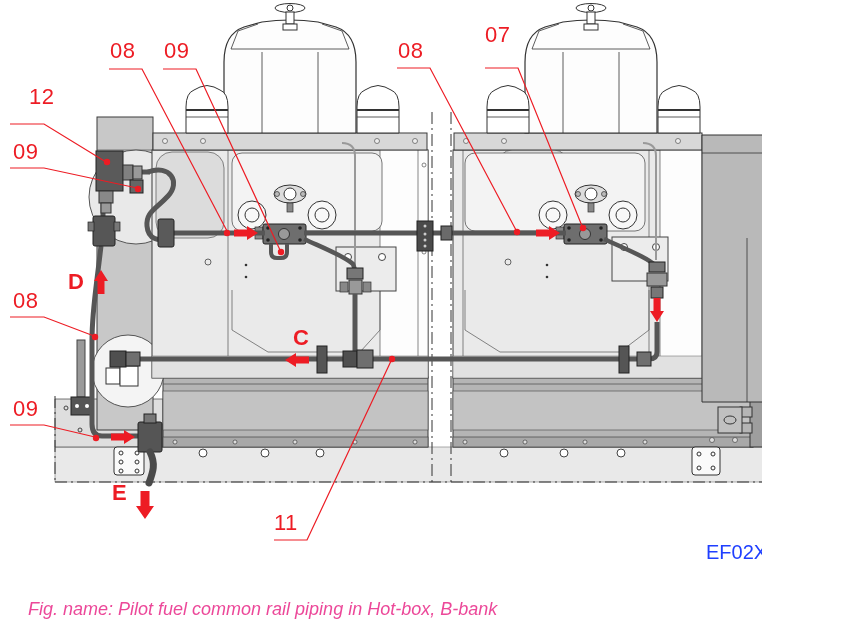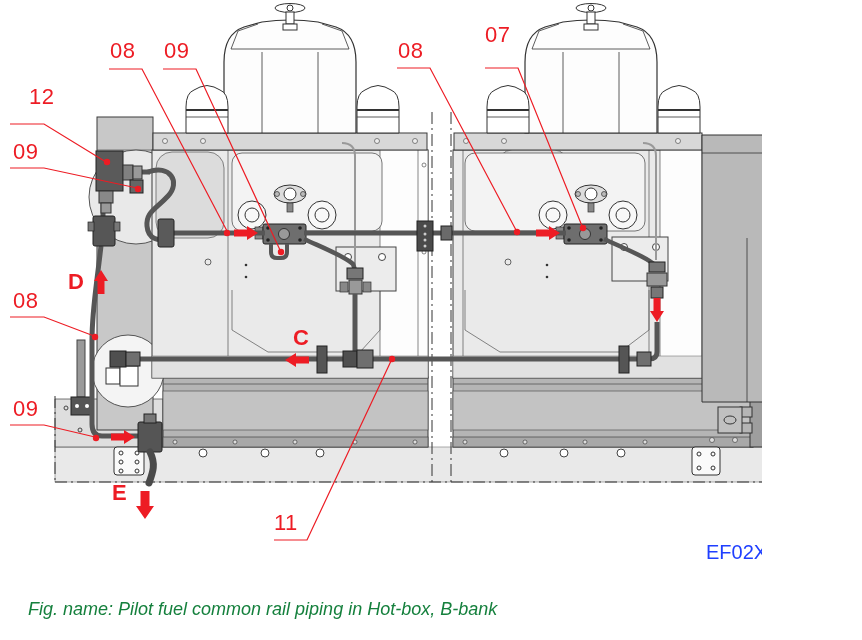--- a/index.html
+++ b/index.html
@@ -12,21 +12,21 @@
   .callout {
     position:absolute; color:var(--red); font-size:22px; line-height:1;
     letter-spacing:0.5px; white-space:nowrap; user-select:none;
   }
   .flowletter {
     position:absolute; color:var(--red); font-size:22px; line-height:1;
     font-weight:bold; white-space:nowrap;
   }
   #caption {
     position:absolute; left:28px; top:599px; font-style:italic;
-    font-size:18px; color:#15803d; white-space:nowrap;
+    font-size:18px; color:#ec4899; white-space:nowrap;
   }
   #docid {
     position:absolute; left:706px; top:541px; font-size:20px;
     color:var(--blue); white-space:nowrap;
   }
   .rs { stroke:var(--red); }
   .rf { fill:var(--red); }
 </style>
 </head>
 <body>

